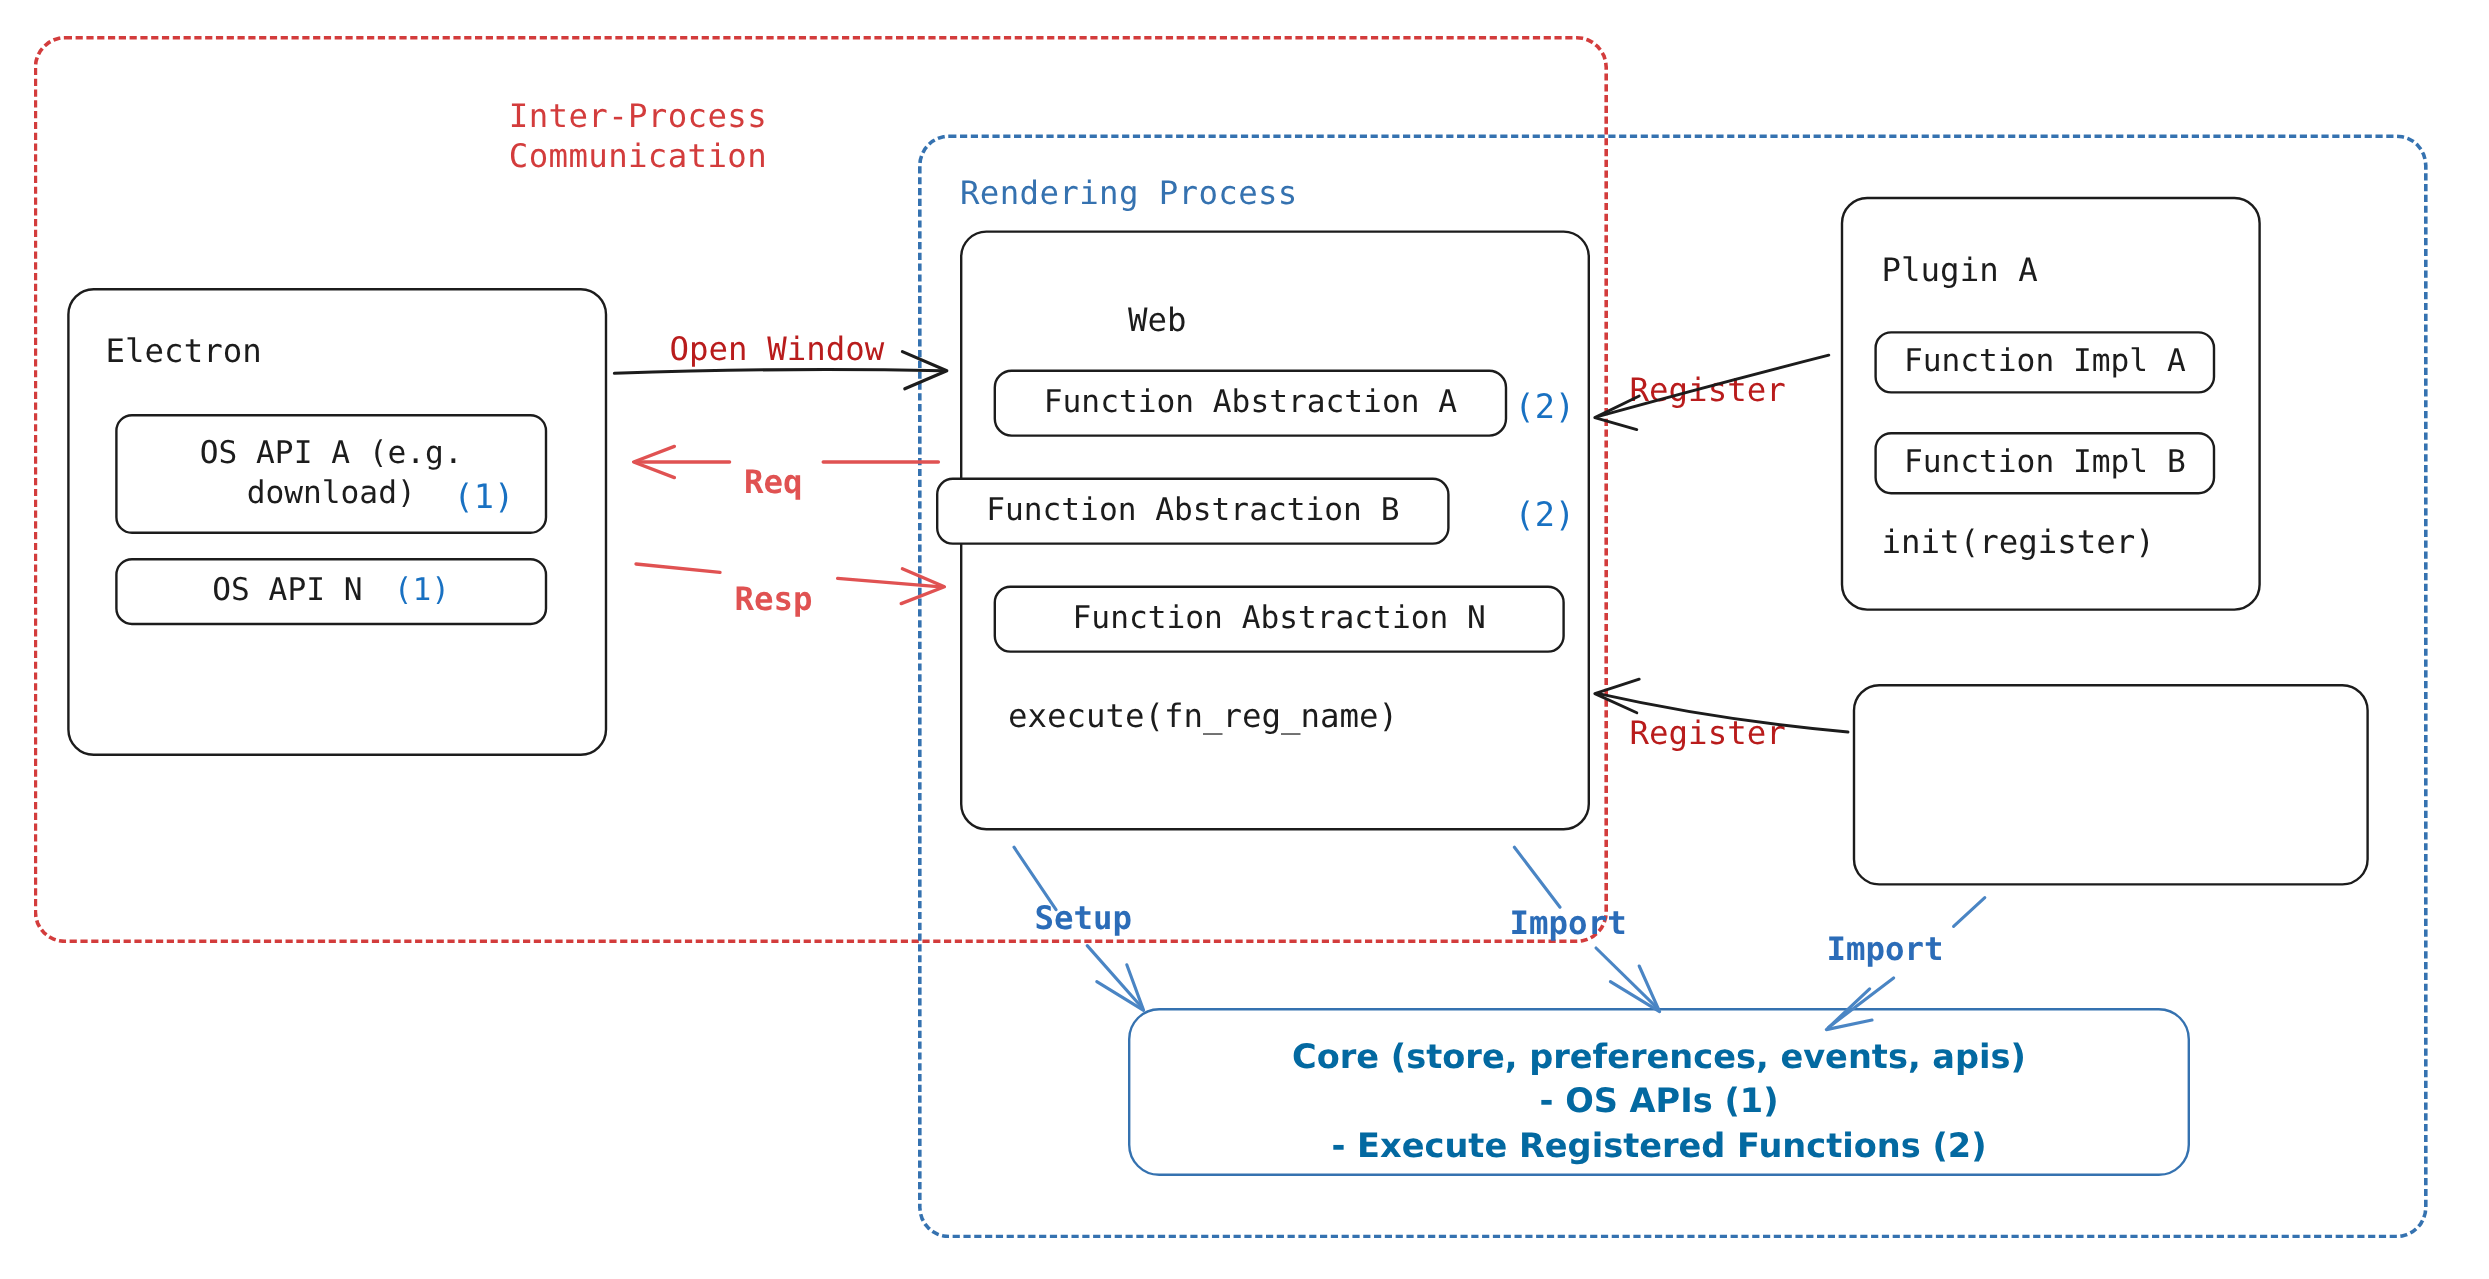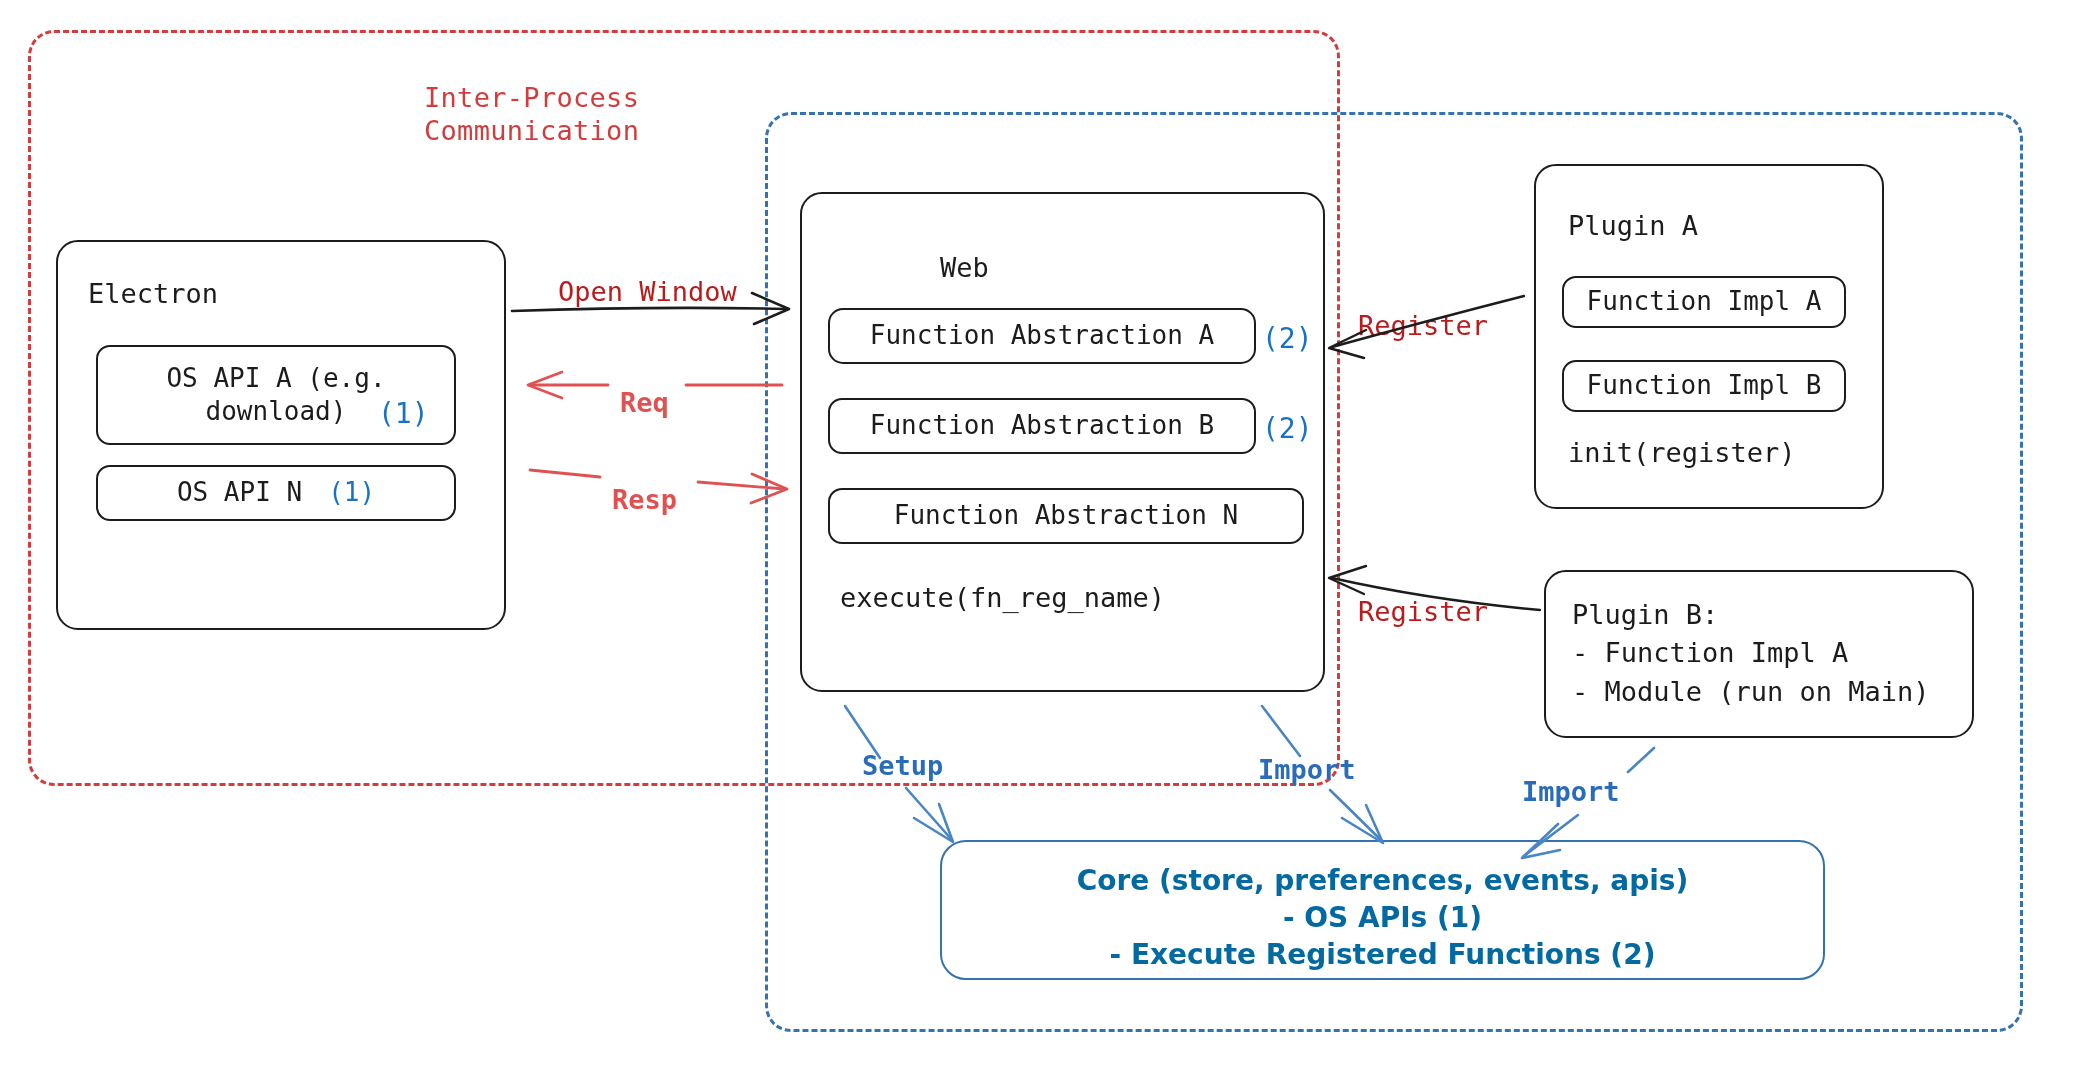--- a/index.html
+++ b/index.html
@@ -98,21 +98,21 @@
   #electron-box   { left: 56px;  top: 240px; width: 450px; height: 390px; }
   #electron-title { left: 88px;  top: 278px; }
   #os-api-a       { left: 96px;  top: 345px; width: 360px; height: 100px;
                     flex-direction: column; }
   #os-api-n       { left: 96px;  top: 465px; width: 360px; height: 56px; }
 
   
   #web-box   { left: 800px; top: 192px; width: 525px; height: 500px; }
   #web-title { left: 940px; top: 252px; }
   #fa-a { left: 828px; top: 308px; width: 428px; height: 56px; border-radius: 15px; }
-  #fa-b { left: 828px; top: 398px; width: 428px; height: 56px; }
+  #fa-b { left: 780px; top: 398px; width: 428px; height: 56px; }
   #fa-n { left: 828px; top: 488px; width: 476px; height: 56px; }
   #fa-a-tag { left: 1262px; top: 322px; }
   #fa-b-tag { left: 1262px; top: 412px; }
   #web-exec { position: absolute; left: 840px; top: 582px; font-size: 27px; color: #1c1c1c; white-space: nowrap; }
 
   
   #plugin-a-box   { left: 1534px; top: 164px; width: 350px; height: 345px; }
   #plugin-a-title { left: 1568px; top: 210px; }
   #fi-a { left: 1562px; top: 276px; width: 284px; height: 52px; }
   #fi-b { left: 1562px; top: 360px; width: 284px; height: 52px; }
@@ -168,20 +168,21 @@
 </head>
 <body>
 
 <div id="canvas">
 
   <div class="dashed-group" id="ipc-group"></div>
   <div class="group-label" id="ipc-label">Inter-Process
 Communication</div>
 
   <div class="dashed-group" id="render-group"></div>
+  <div class="group-label" id="render-label">Rendering Process</div>
 
   <div class="box" id="electron-box"></div>
   <div class="box-title" id="electron-title">Electron</div>
   <div class="inner-box" id="os-api-a">
     <span style="white-space:pre-line">OS API A (e.g.
 download)</span>
   </div>
   <span class="side-tag" style="left:378px; top:397px;">(1)</span>
   <div class="inner-box" id="os-api-n">
     <span>OS API N</span>
@@ -211,23 +212,20 @@
   <div class="box-title" id="plugin-a-title">Plugin A</div>
   <div class="inner-box" id="fi-a">
     <span>Function Impl A</span>
   </div>
   <div class="inner-box" id="fi-b">
     <span>Function Impl B</span>
   </div>
   <div id="plugin-a-init">init(register)</div>
 
   <div class="box" id="plugin-b-box"></div>
-  <div id="plugin-b-text">Plugin B:
-- Function Impl A
-- Module (run on Main)</div>
 
   <div class="box" id="core-box"></div>
   <div id="core-text">Core (store, preferences, events, apis)
 - OS APIs (1)
 - Execute Registered Functions (2)</div>
 
   <div class="edge-label black" id="lbl-open-window">Open Window</div>
   <div class="edge-label red" id="lbl-req">Req</div>
   <div class="edge-label red" id="lbl-resp">Resp</div>
   <div class="edge-label black" id="lbl-register-1">Register</div>

